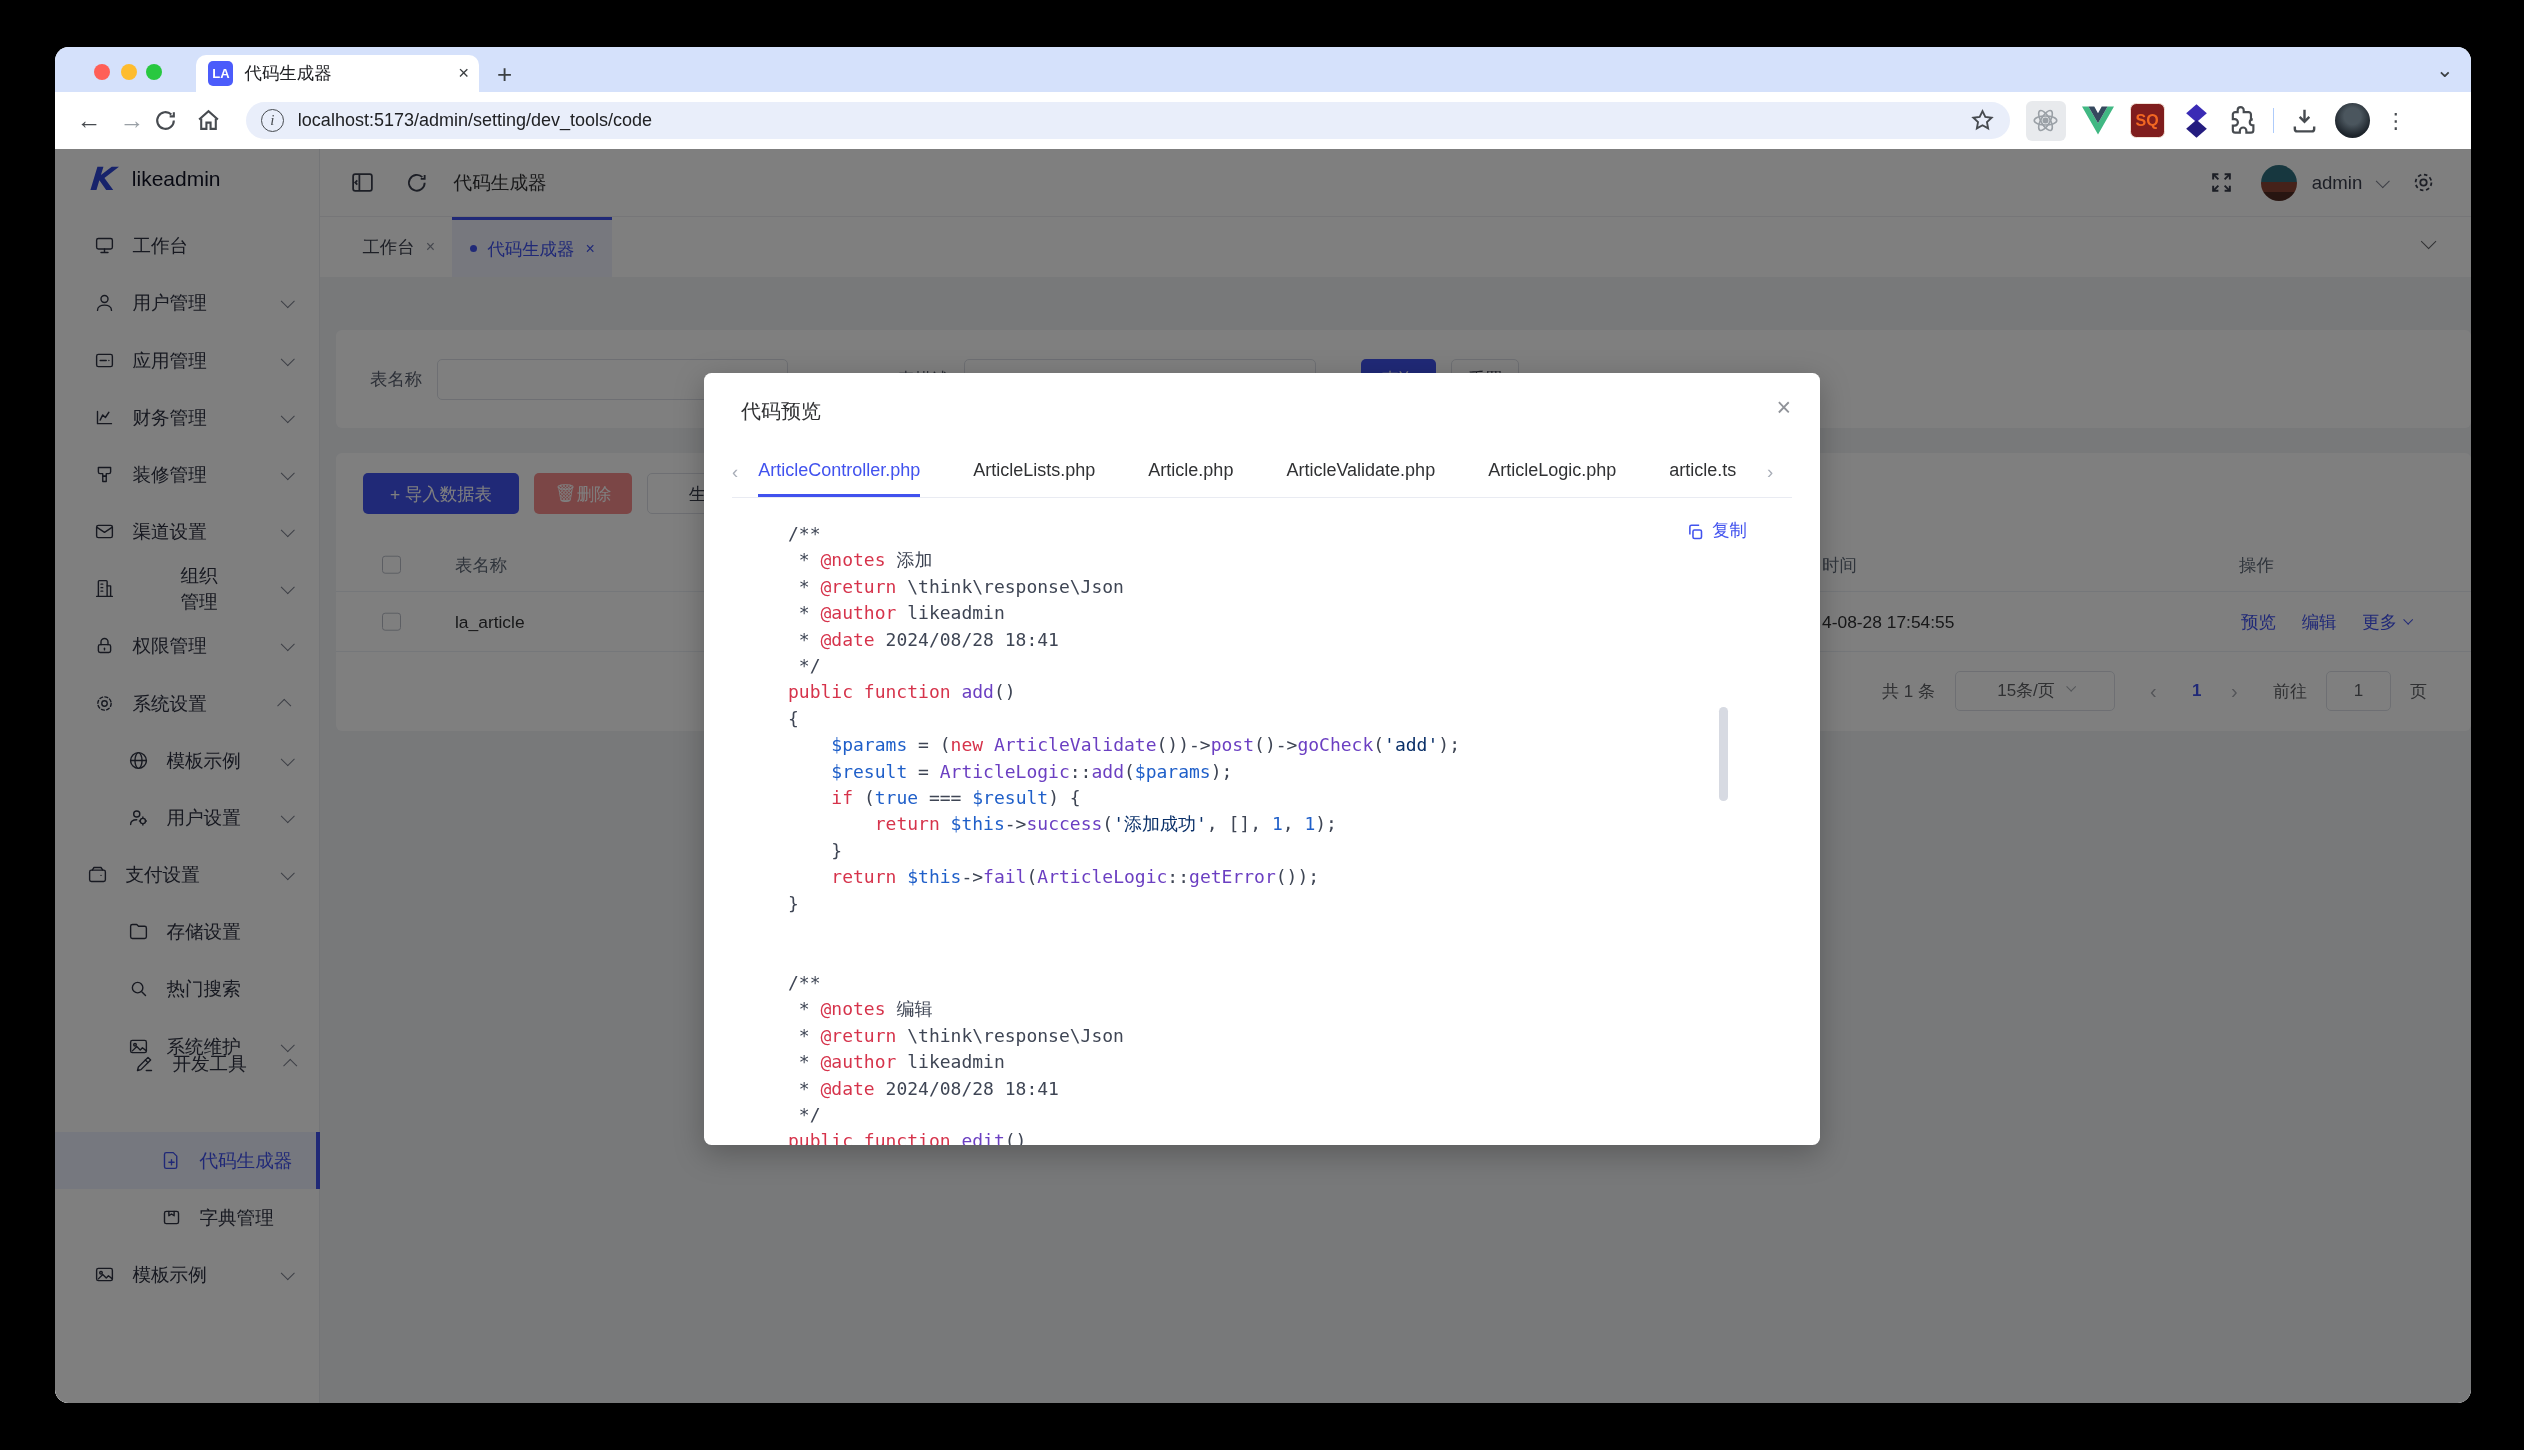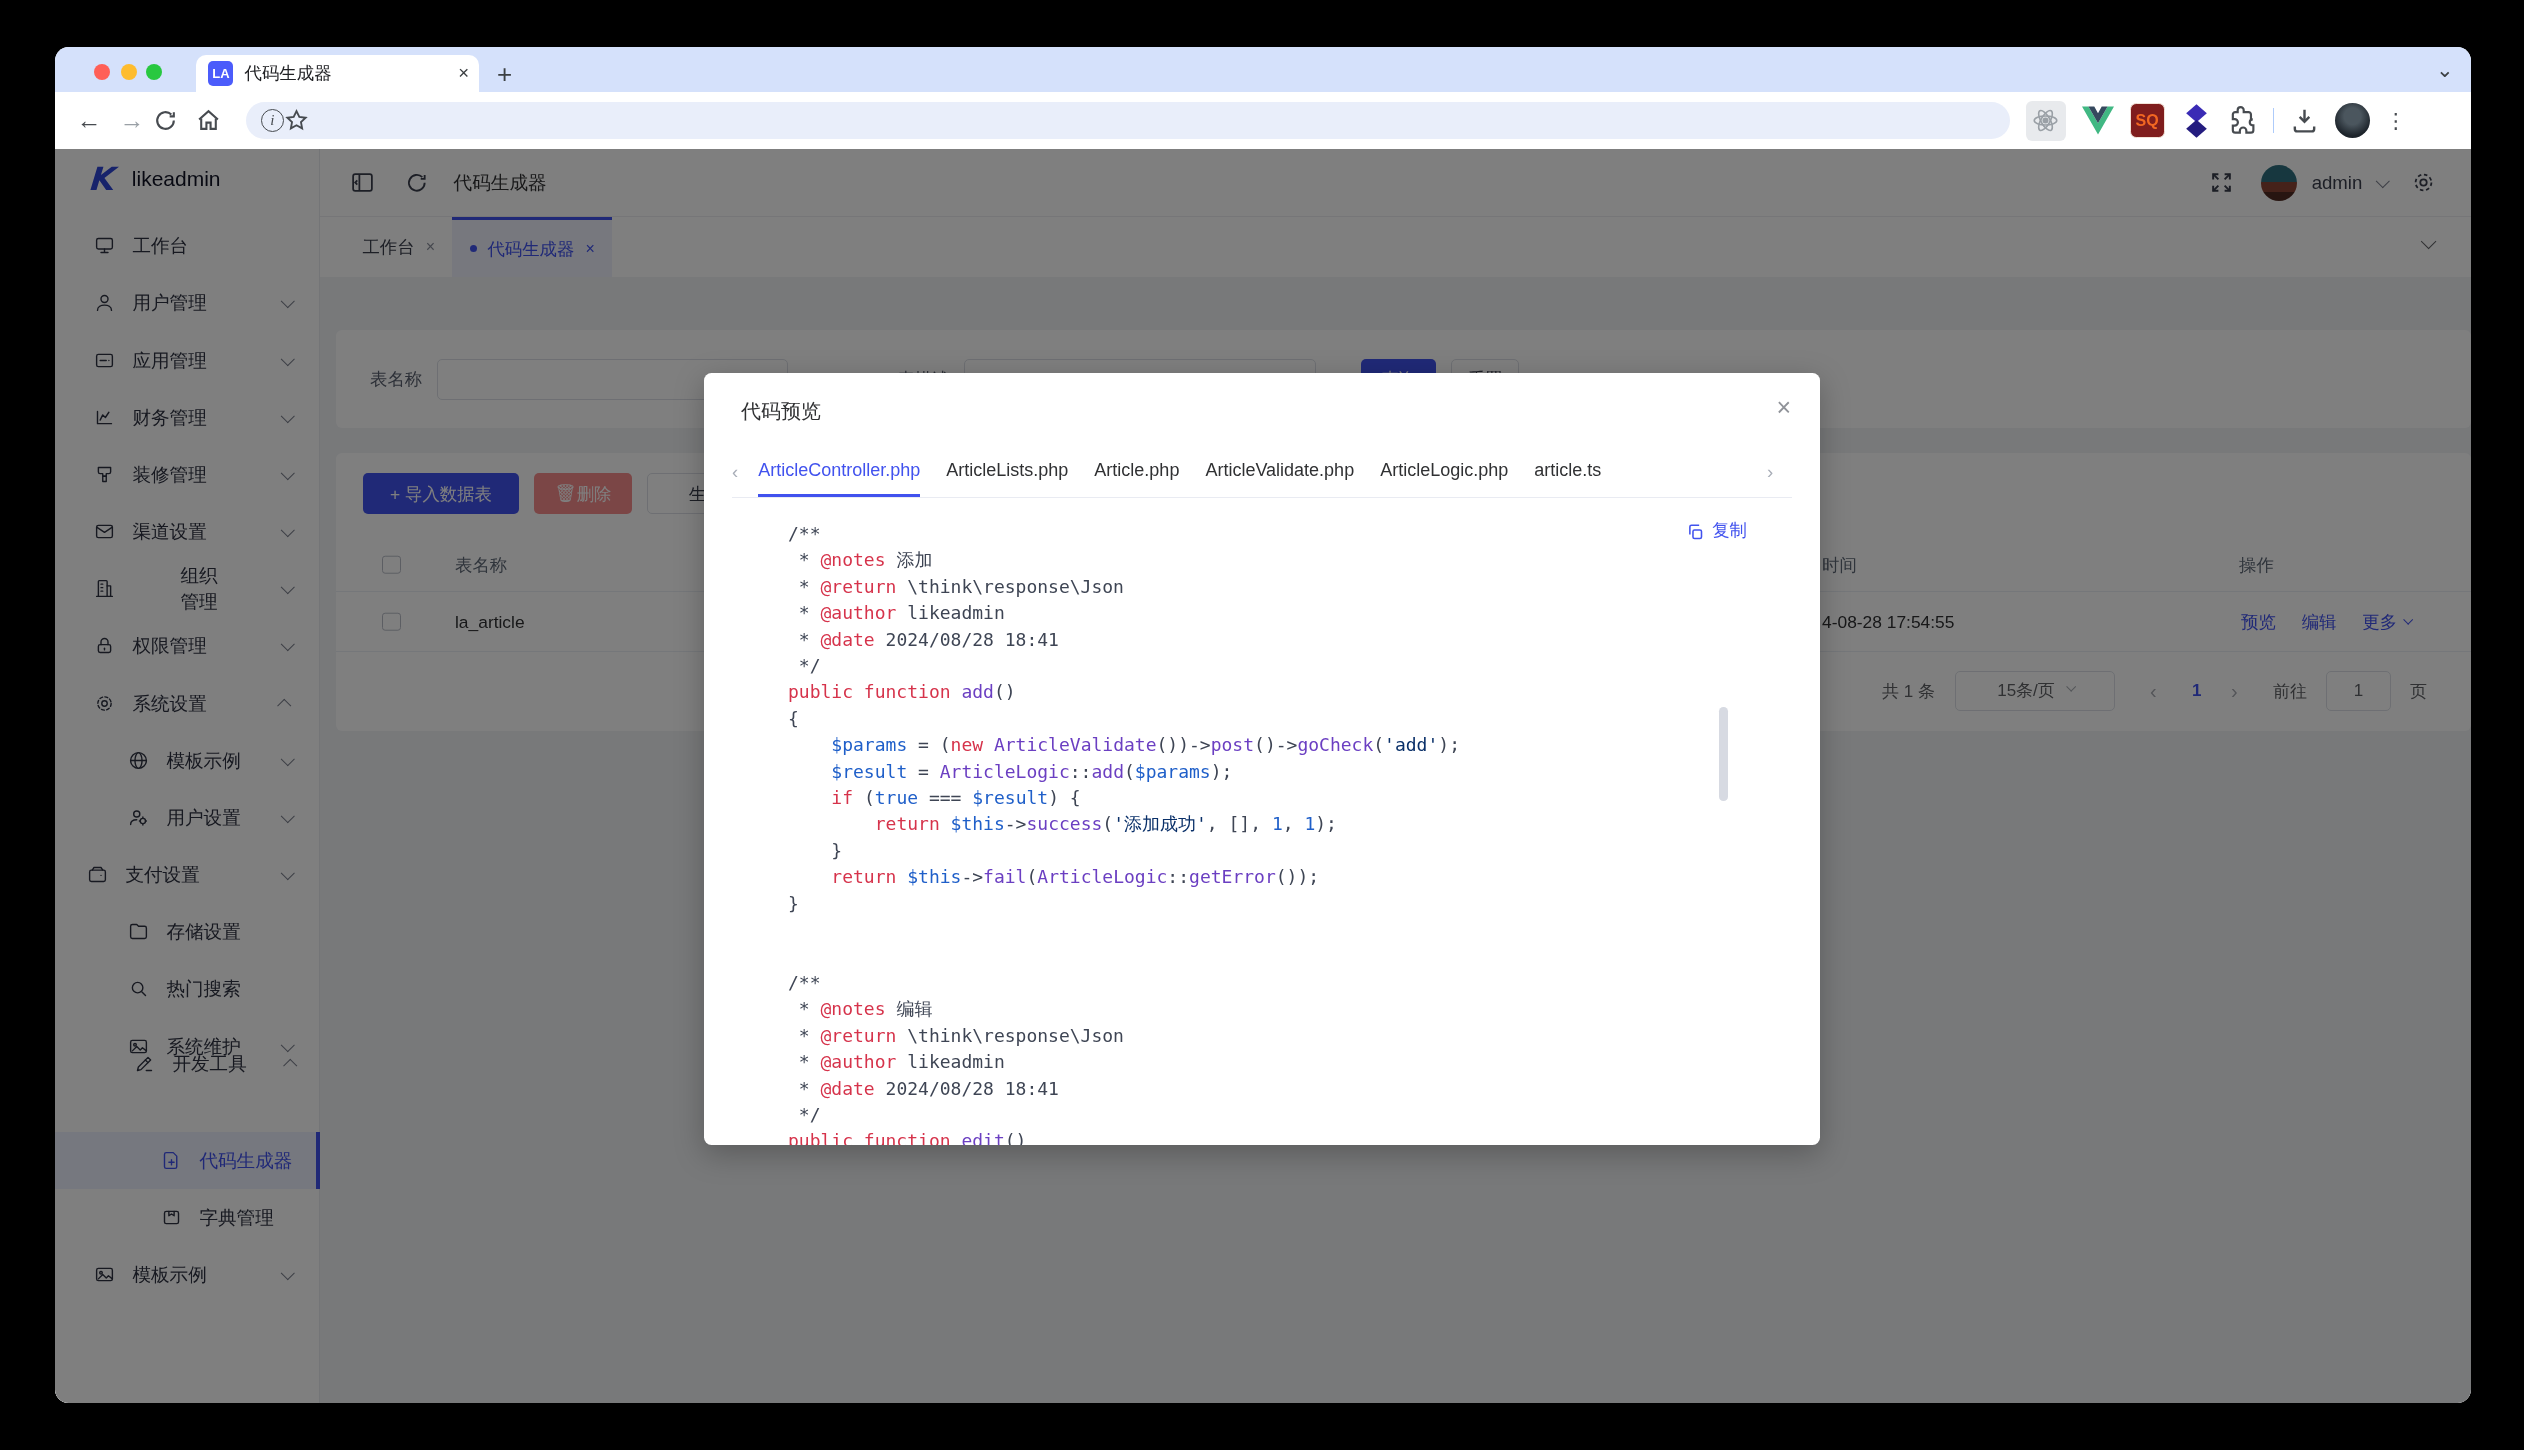--- a/index.html
+++ b/index.html
@@ -81,21 +81,21 @@
   #pagination{position:absolute;left:0;top:216px;width:100%;height:43px;font-size:17px;color:#606266}
   .pg{position:absolute;top:50%;transform:translateY(-50%)}
   .pg-box{border:1.2px solid var(--border);border-radius:5px;height:40px;display:flex;align-items:center;justify-content:center}
   
   #overlay{position:absolute;left:0;top:102px;width:2416px;height:1254px;background:rgba(0,0,0,.5);z-index:5}
   #modal{position:absolute;left:649px;top:326px;width:1116px;height:772px;background:#fff;border-radius:7.5px;z-index:10;box-shadow:0 8.7px 30px rgba(0,0,0,.25);overflow:hidden}
   #modal-title{position:absolute;left:37px;top:25px;font-size:20px;color:#303133}
   #modal-close{position:absolute;right:29px;top:20px;font-size:25px;color:#909399;background:none;border:none;cursor:pointer}
   #mtabs-wrap{position:absolute;left:28px;right:28px;top:73px;height:52px;border-bottom:1.2px solid #e9ebf2;display:flex;align-items:stretch}
   .mtab-arrow{width:25px;font-size:18.6px;color:#a9aeb8;display:flex;align-items:center;border:none;background:none}
-  #mtabs{display:flex;gap:26px;margin-left:1.2px}
+  #mtabs{display:flex;gap:53px;margin-left:1.2px}
   .mtab{display:flex;align-items:center;font-size:18px;color:#303133;border-bottom:3.1px solid transparent;cursor:pointer;white-space:nowrap}
   .mtab.active{color:var(--primary);border-bottom-color:var(--primary)}
   #copy-btn{position:absolute;right:73px;top:145px;display:flex;align-items:flex-end;color:var(--primary);font-size:17.4px;background:none;border:none;cursor:pointer}
   #copy-btn svg{margin-right:7.5px}
   #code{position:absolute;left:84px;top:148px;font-family:"DejaVu Sans Mono",monospace;font-size:18px;line-height:26.4px;white-space:pre}
   .tok-t{color:var(--tok-t)} .tok-k{color:var(--tok-k)} .tok-v{color:var(--tok-v)} .tok-f{color:var(--tok-f)} .tok-s{color:var(--tok-s)}
   #modal-scrollbar{position:absolute;left:1015px;top:334px;width:8.7px;height:94px;border-radius:4.3px;background:#d7dae2}
   svg{display:block}
 </style>
 </head>
@@ -127,20 +127,21 @@
           </svg>
     </div>
     <div class="nav-ico">
       <svg width="25" height="25" viewBox="0 0 24 24" fill="none" stroke="#474b50" stroke-width="2">
             <path d="M3 11l9-8 9 8"></path>
             <path d="M5 10v10h5v-6h4v6h5V10"></path>
           </svg>
     </div>
     <div id="urlbar">
       <div id="info-ico">i</div>
+      <div id="url-text">localhost:5173/admin/setting/dev_tools/code</div>
       <svg width="25" height="25" viewBox="0 0 24 24" fill="none" stroke="#474b50" stroke-width="1.8">
             <path d="M12 3l2.7 5.6 6.1.8-4.5 4.2 1.1 6-5.4-3-5.4 3 1.1-6L3.2 9.4l6.1-.8z"></path>
           </svg>
     </div>
     <div class="ext" style="width:40px;height:40px;background:#e8eaed;border-radius:6.2px">
       <svg width="27" height="27" viewBox="0 0 24 24" fill="none" stroke="#9aa0a6" stroke-width="1.4">
             <circle cx="12" cy="12" r="2" fill="#9aa0a6"></circle>
             <ellipse cx="12" cy="12" rx="10" ry="4"></ellipse>
             <ellipse cx="12" cy="12" rx="10" ry="4" transform="rotate(60 12 12)"></ellipse>
             <ellipse cx="12" cy="12" rx="10" ry="4" transform="rotate(120 12 12)"></ellipse>

